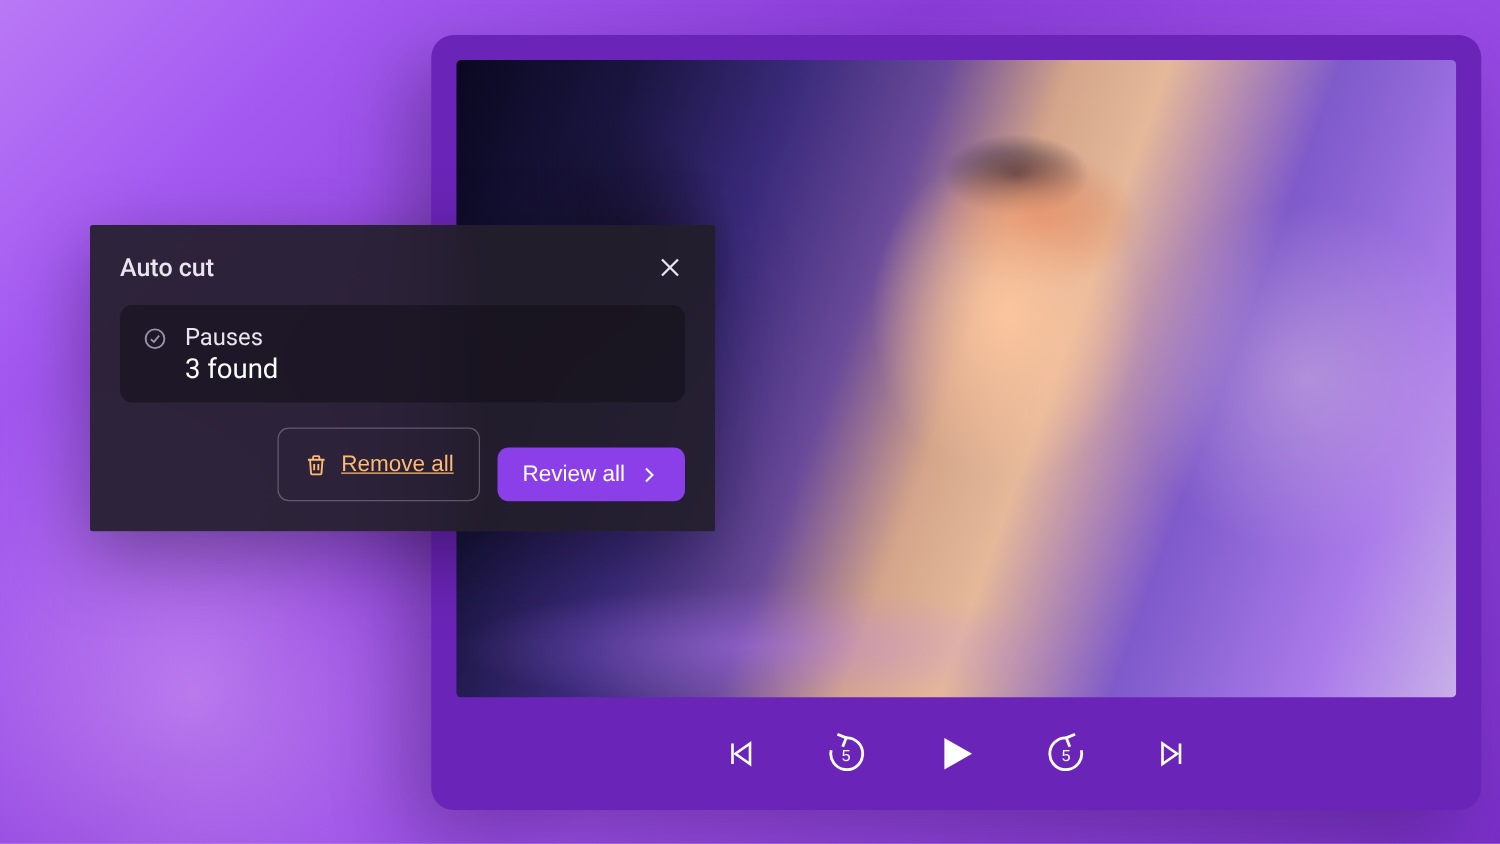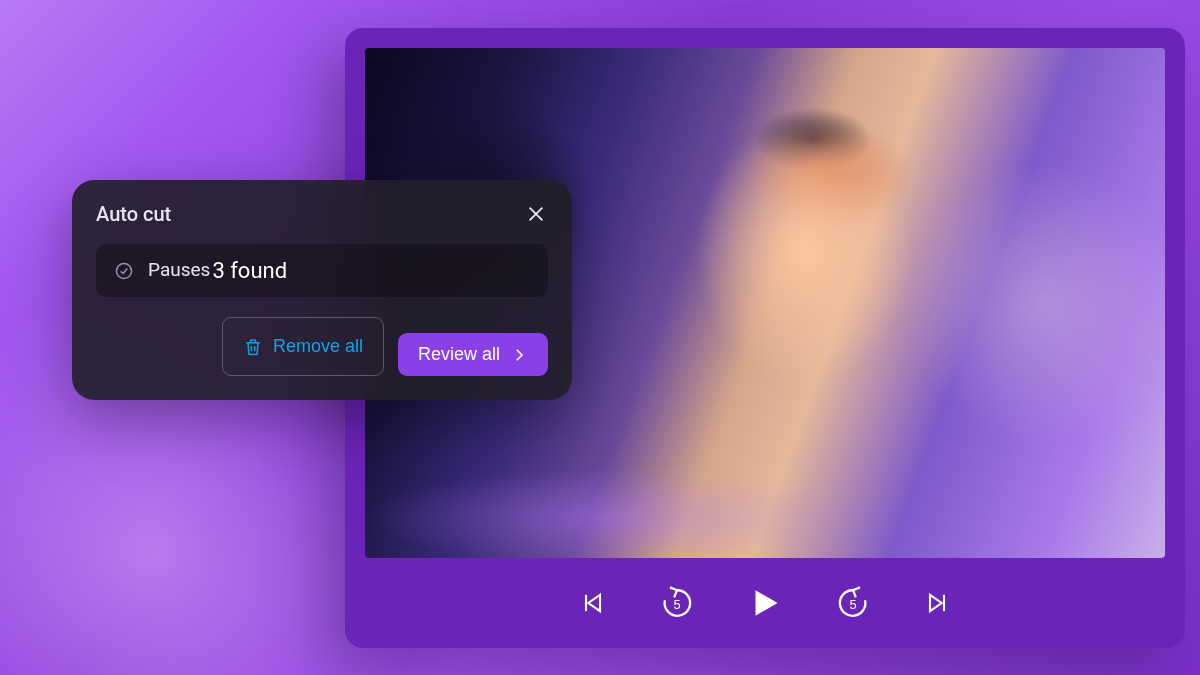--- a/index.html
+++ b/index.html
@@ -87,21 +87,21 @@
       height: 44px;
     }
     
     .autocut-panel {
       position: absolute;
       left: 72px;
       top: 180px;
       width: 500px;
       background: rgba(35, 30, 42, 0.92);
       backdrop-filter: blur(20px);
-      border-radius: 22px;
+      border-radius: 2px;
       padding: 22px 24px 24px 24px;
       box-shadow: 0 20px 60px rgba(0,0,0,0.35);
     }
     
     .panel-header {
       display: flex;
       justify-content: space-between;
       align-items: center;
       margin-bottom: 18px;
     }
@@ -135,21 +135,21 @@
     .check-icon {
       width: 20px;
       height: 20px;
       color: #9a92a8;
       flex-shrink: 0;
       margin-top: 3px;
     }
     
     .pauses-text {
       display: flex;
-      flex-direction: row;
+      flex-direction: column;
       gap: 2px;
     }
     
     .pauses-label {
       color: #e8e5ee;
       font-size: 19px;
       font-weight: 400;
     }
     
     .pauses-count {
@@ -172,21 +172,22 @@
       border-radius: 9px;
       font-size: 18px;
       font-weight: 400;
       cursor: pointer;
       border: none;
     }
     
     .btn-secondary {
       background: transparent;
       border: 1.5px solid rgba(200, 195, 210, 0.35);
-      color: #0ea5e9;
+      color: #fdba74;
+      text-decoration: underline;
     }
     
     .btn-primary {
       background: #8b3fe8;
       color: white;
       margin-top: 16px;
     }
     
     .btn svg {
       width: 20px;

